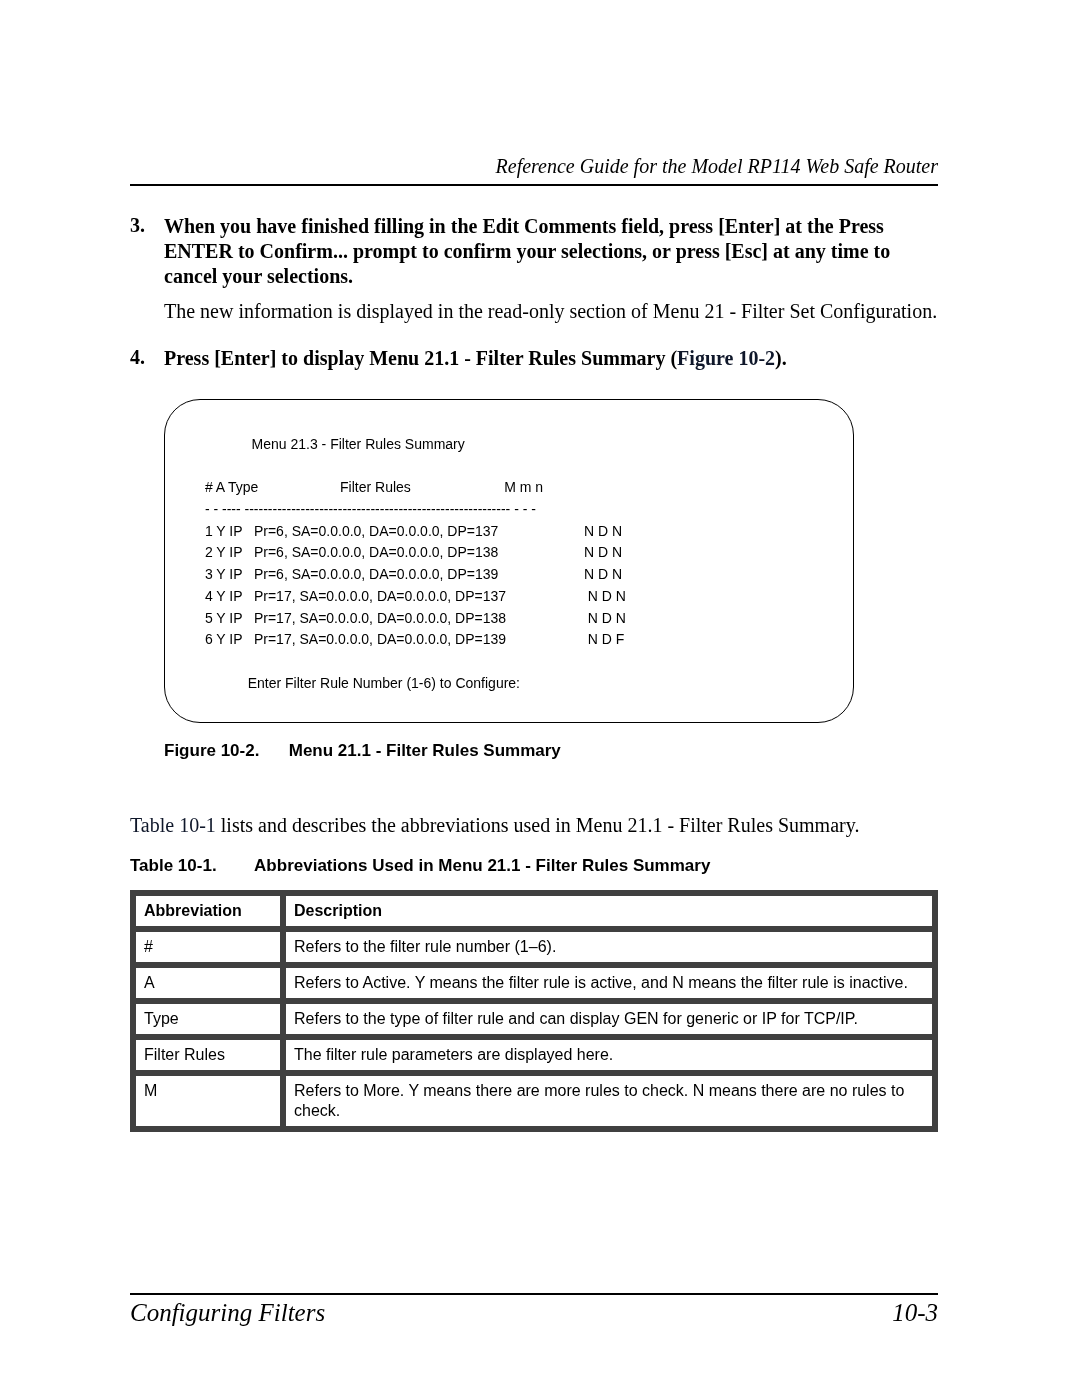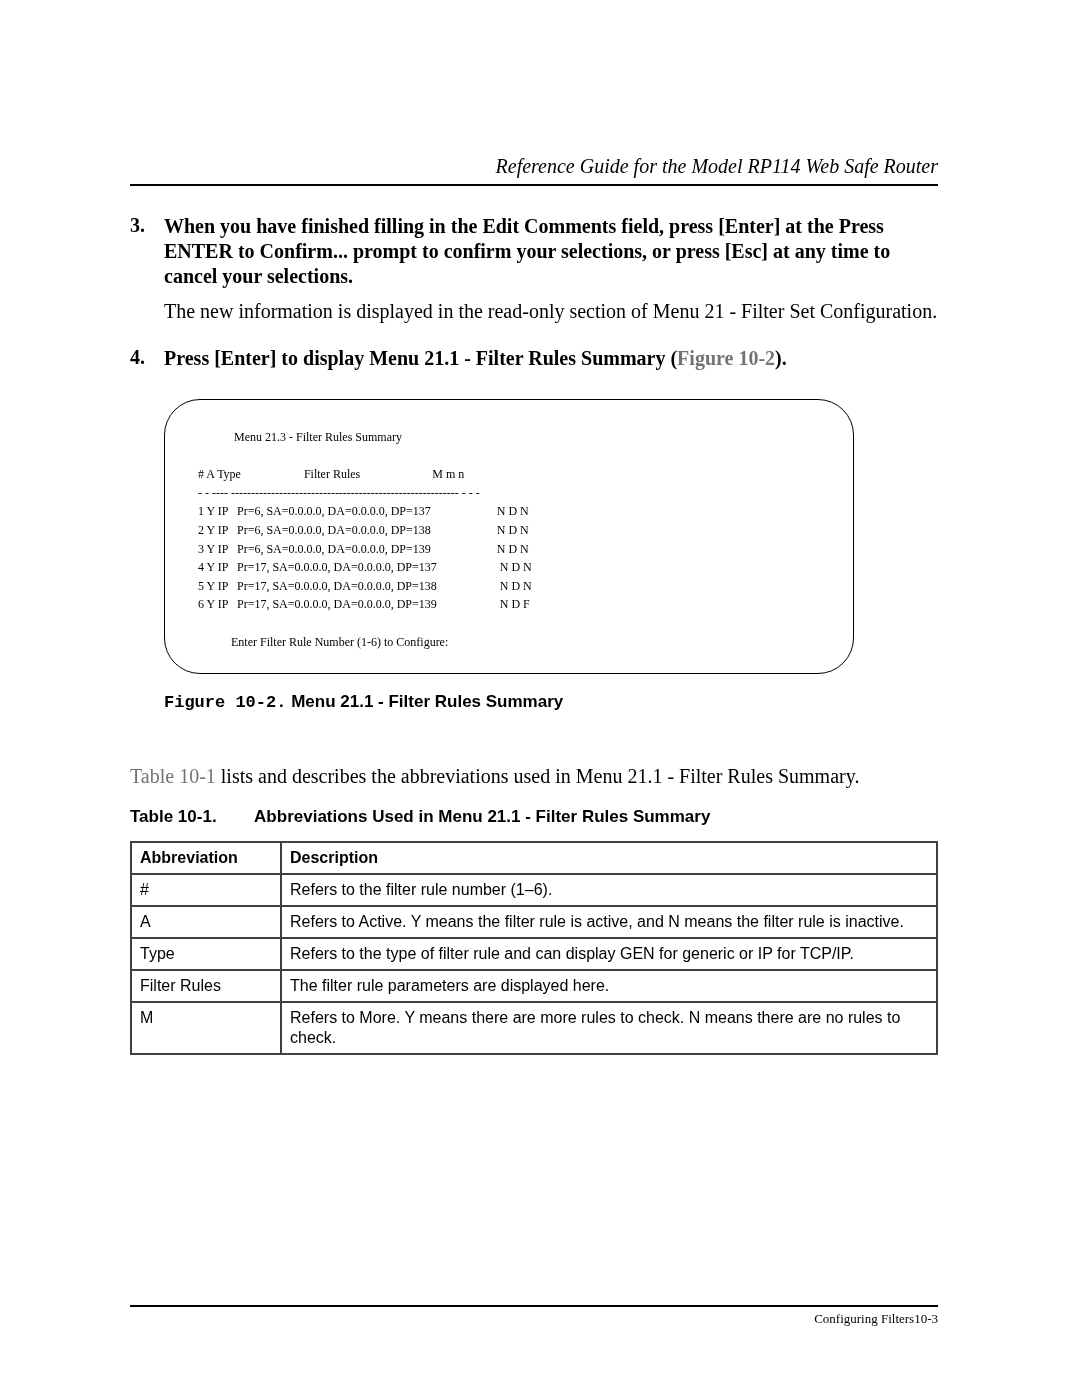--- a/index.html
+++ b/index.html
@@ -44,53 +44,52 @@
     font-weight: bold;
   }
   .step-followup {
     margin-left: 34px;
     font-size: 20px;
     line-height: 1.25;
     margin-top: 10px;
     margin-bottom: 22px;
   }
   .xref {
-    color: #737373;
+    color: #0f172a;
   }
   .figure-wrap {
     margin-left: 34px;
     margin-top: 28px;
     margin-bottom: 18px;
   }
   .terminal {
     border: 1.5px solid #000;
     border-radius: 36px;
     padding: 28px 30px 22px 30px;
     width: 690px;
     box-sizing: border-box;
   }
   .terminal pre {
-    margin: 0;
-    font-family: Liberation Serif, serif;
-    font-size: 12px;
+    margin: 6px;
+    font-family: Liberation Sans, sans-serif;
+    font-size: 14px;
     line-height: 1.55;
     white-space: pre;
   }
   .caption {
     margin-left: 34px;
     font-family: Arial, Helvetica, sans-serif;
     font-weight: bold;
     font-size: 17px;
     margin-top: 18px;
     margin-bottom: 52px;
   }
   .caption .cap-label {
     display: inline-block;
     min-width: 120px;
-    font-family: Liberation Mono, monospace;
   }
   .body-para {
     font-size: 20px;
     line-height: 1.25;
     margin-bottom: 18px;
   }
   .tbl-caption {
     font-family: Arial, Helvetica, sans-serif;
     font-weight: bold;
     font-size: 17px;
@@ -100,21 +99,21 @@
     display: inline-block;
     min-width: 120px;
   }
   table.abbr {
     border-collapse: collapse;
     width: 100%;
     font-family: Arial, Helvetica, sans-serif;
     font-size: 16px;
   }
   table.abbr th, table.abbr td {
-    border: 2px solid #404040;
+    border: 6px solid #404040;
     padding: 5px 8px;
     text-align: left;
     vertical-align: top;
     line-height: 1.25;
   }
   table.abbr th {
     font-weight: bold;
   }
   table.abbr col.c1 { width: 150px; }
   .footer {
@@ -122,22 +121,23 @@
     left: 130px;
     right: 130px;
     bottom: 70px;
   }
   .footer-rule {
     border-top: 2px solid #000;
     margin-bottom: 4px;
   }
   .footer-row {
     display: flex;
-    justify-content: flex-end;
-    font-size: 13px;
+    justify-content: space-between;
+    font-size: 25px;
+    font-style: italic;
   }
 </style>
 </head>
 <body>
 
 <div class="page">
 
   <div class="running-head">Reference Guide for the Model RP114 Web Safe Router</div>
   <div class="rule-top"></div>
 

